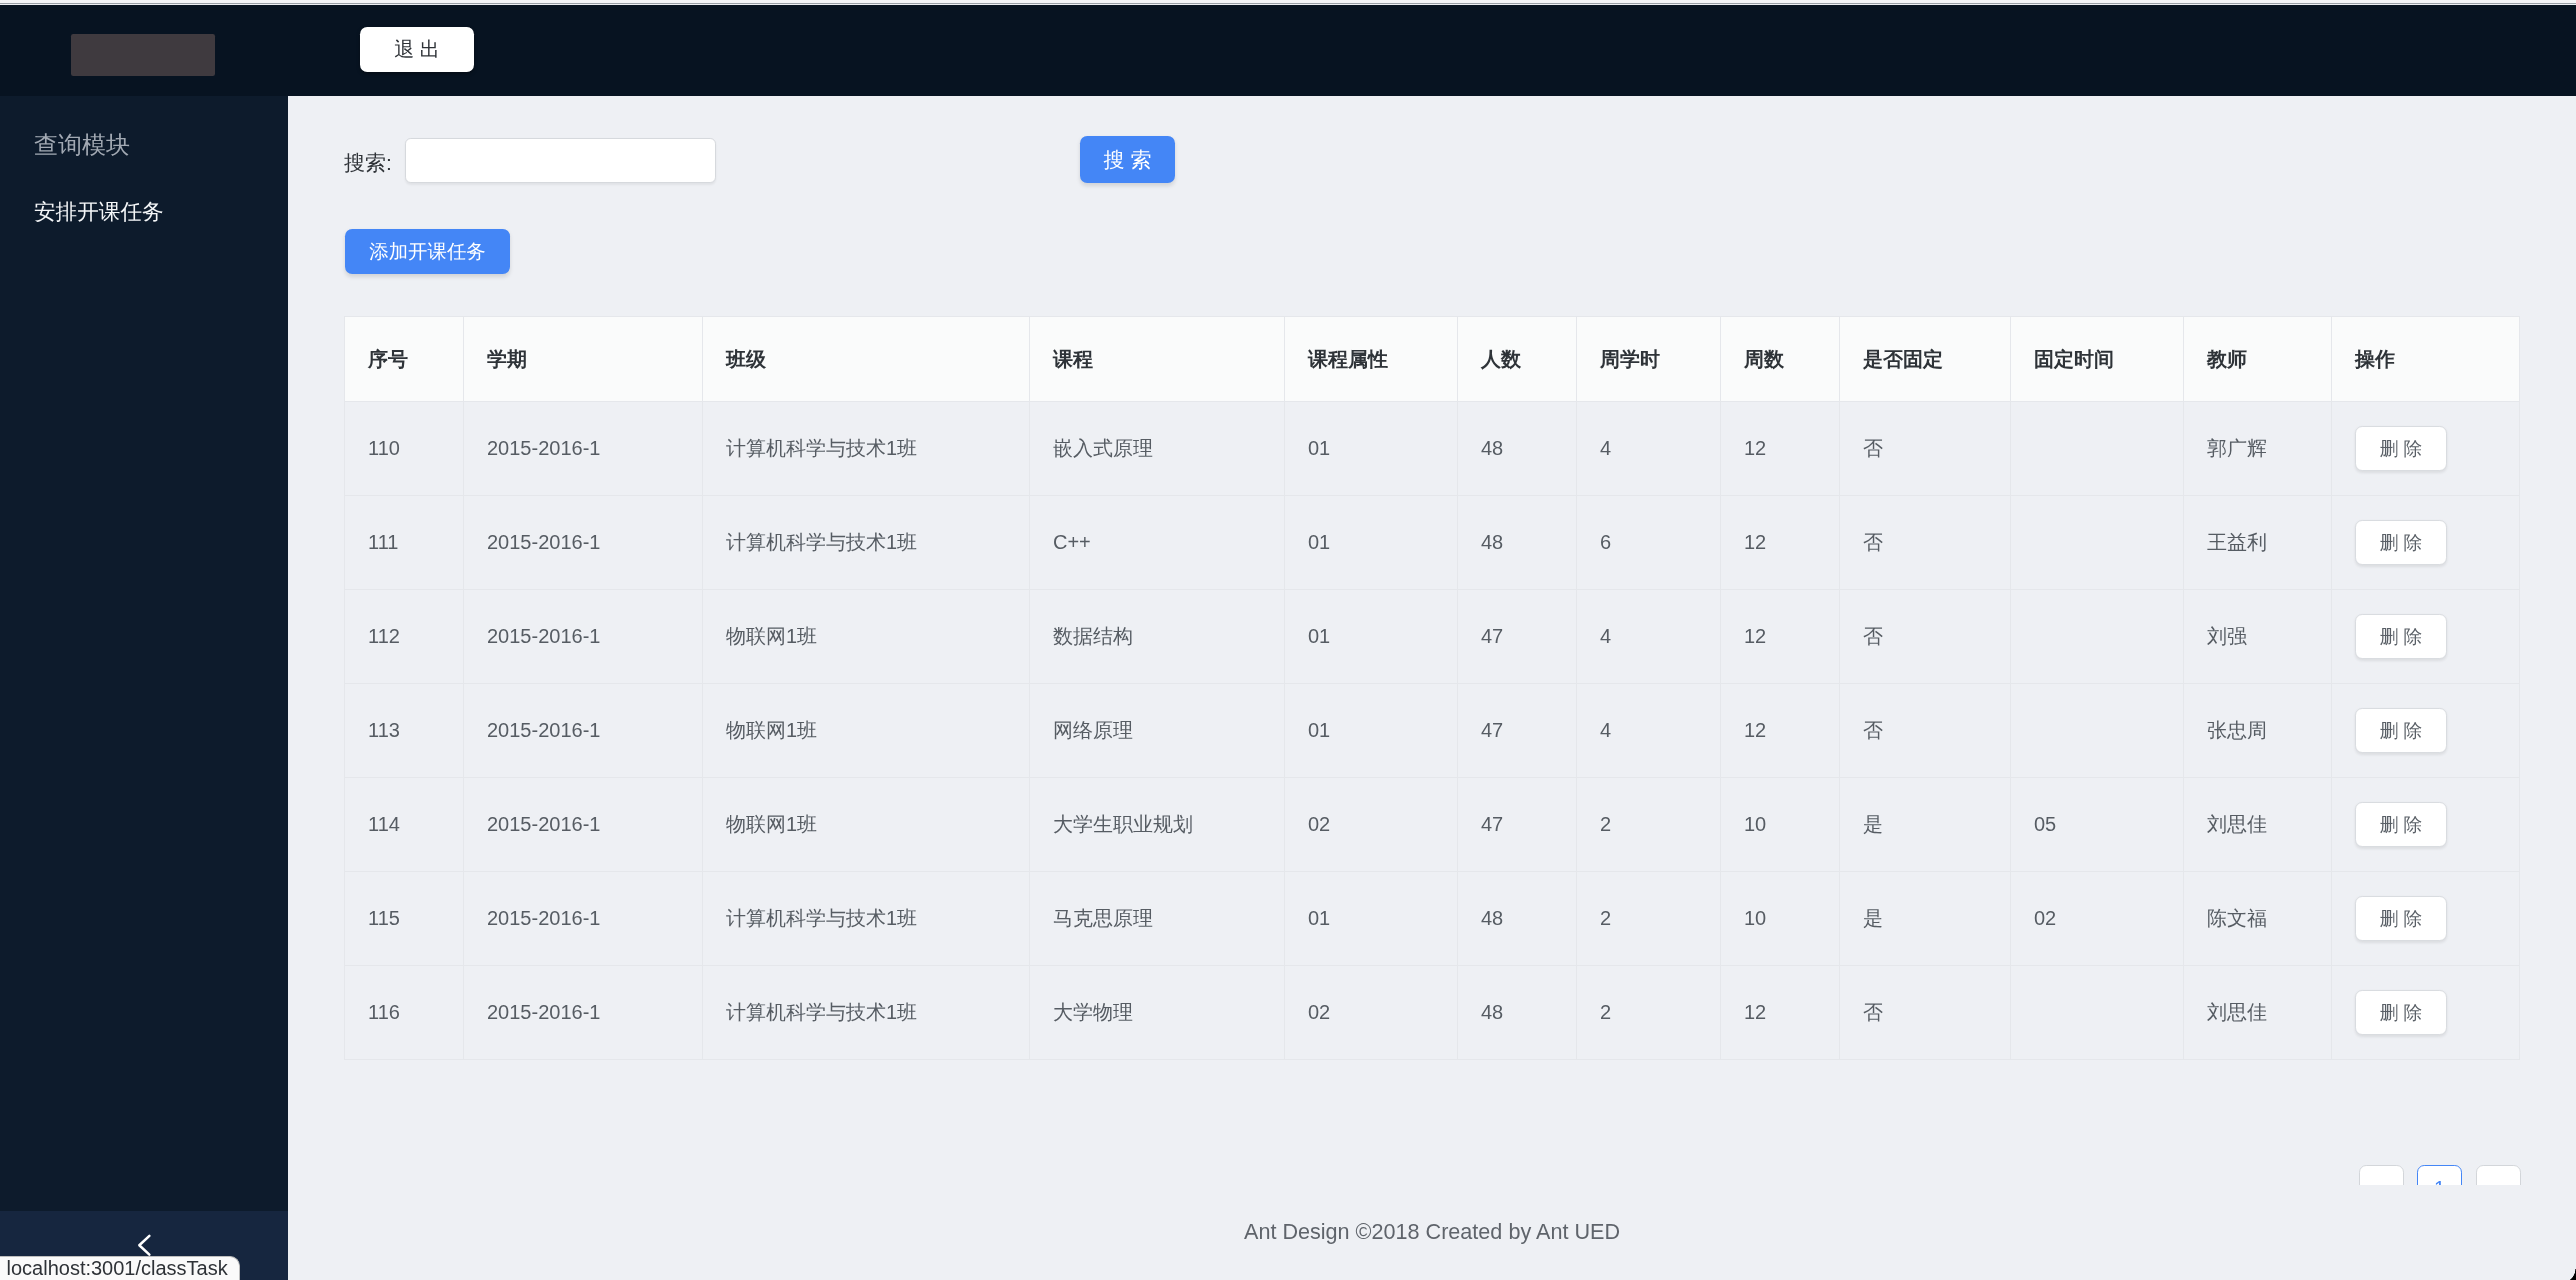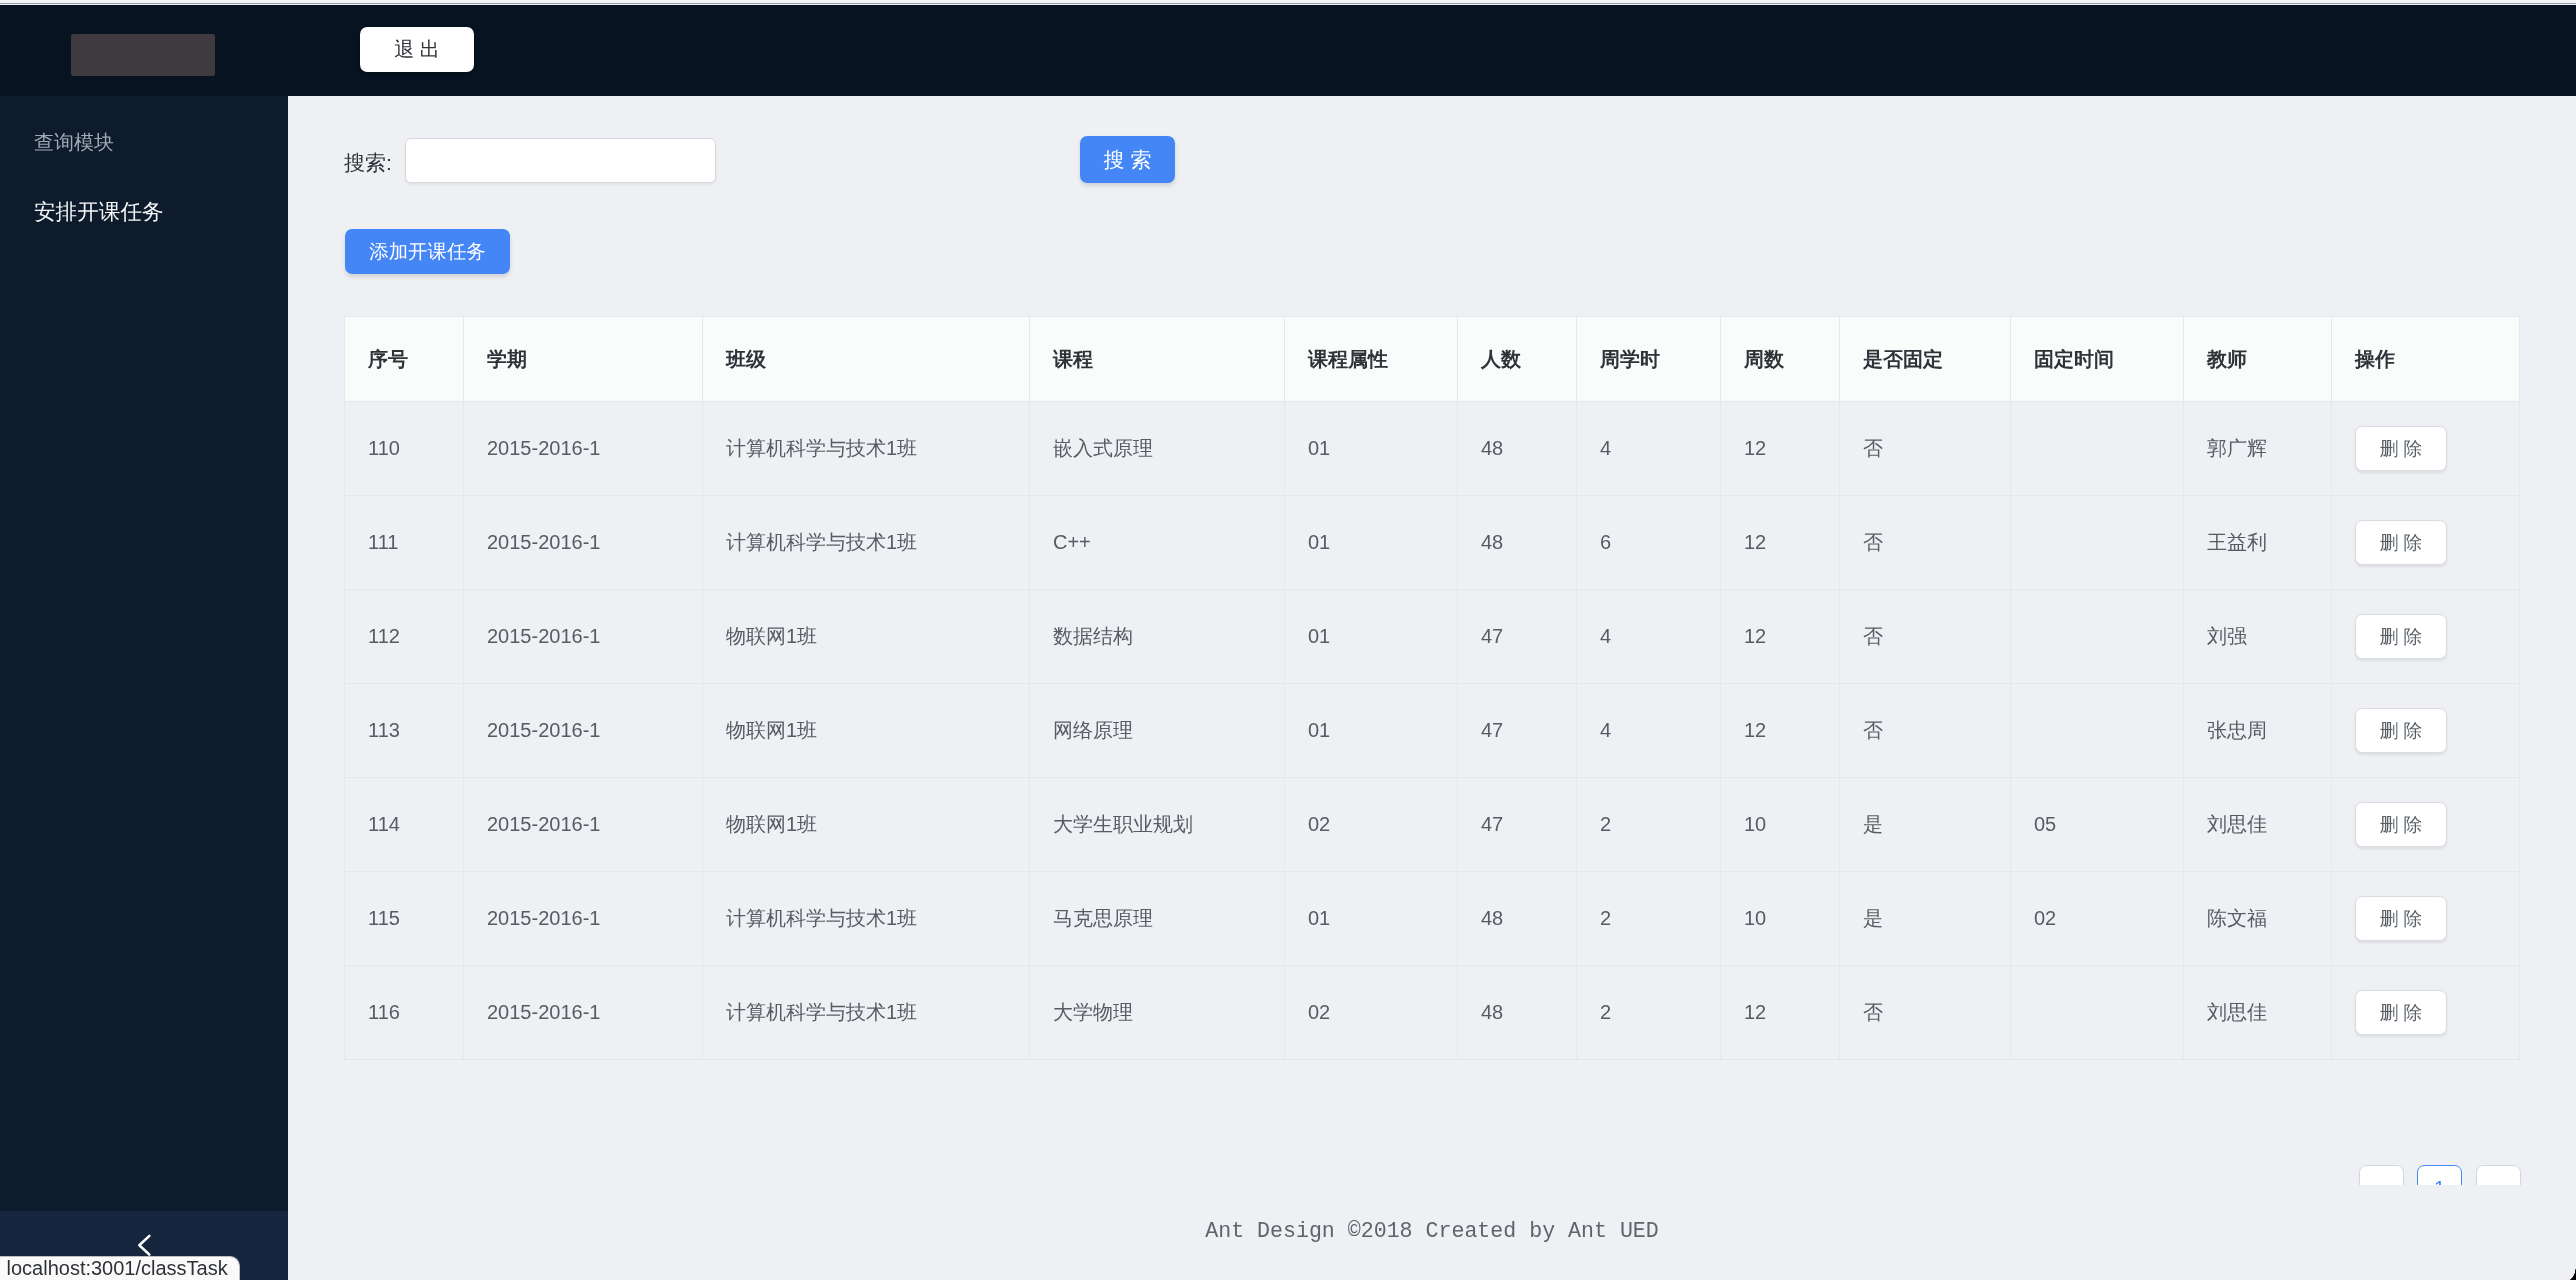--- a/index.html
+++ b/index.html
@@ -17,21 +17,21 @@
     background:#3f3a3f; border-radius:2.2px; }
   .logout-btn { position:absolute; left:360px; top:22px; width:114px; height:45px;
     background:#ffffff; border:none; border-radius:7.2px; font-size:20px; color:#2e3237;
     box-shadow:0 1.4px 3.6px rgba(0,0,0,.35); cursor:pointer;
     font-family:inherit; }
 
   
   .sidebar { position:absolute; left:0; top:96px; width:288px; height:1185px;
     background:#0d1b2c; z-index:3; }
   .menu-item { position:absolute; left:34px; white-space:nowrap; cursor:pointer; }
-  .menu-item.inactive { top:33px; font-size:20px; color:#a2a9b3; }
+  .menu-item.inactive { top:33px; font-size:24px; color:#a2a9b3; }
   .menu-item.active { top:101px; font-size:21.6px; color:#f4f6f8; }
   .sider-trigger { position:absolute; left:0; bottom:0; width:288px; height:70px;
     background:#16263f; cursor:pointer; display:flex; align-items:center; justify-content:center; }
 
   
   .content { position:absolute; left:288px; top:96px; width:2288px; height:1185px;
     background:#eef0f4; z-index:2; }
   .search-label { position:absolute; left:56px; top:53px; font-size:21px; color:#2f3338;text-align:right; }
   .search-input { position:absolute; left:117px; top:42px; width:311px; height:45px;
     background:#fff; border:1.4px solid #d6d9dd; border-radius:5.8px; font-size:20px;
@@ -58,21 +58,21 @@
   .pagination-clip { position:absolute; left:2071px; top:1069px; width:164px; height:20px;
     overflow:hidden; }
   .page-box { position:absolute; top:0; height:46px; background:#fff; border-radius:7.2px;
     display:flex; align-items:center; justify-content:center; font-size:20px; cursor:pointer; }
   .page-prev { left:0; width:45px; border:1.4px solid #d3d6da; color:#6b7077; }
   .page-current { left:58px; width:45px; border:1.4px solid #4486f6; color:#4486f6; }
   .page-next { left:117px; width:45px; border:1.4px solid #d3d6da; color:#6b7077; }
 
   
   .app-footer { position:absolute; left:0; top:1123px; width:2288px; text-align:center;
-    font-size:21.6px; color:#5f646b;font-family:Liberation Mono, monospace; }
+    font-size:21.6px; color:#5f646b; }
 
   
   .status-tooltip { position:fixed; left:0; bottom:0; height:24.5px; line-height:22px;
     background:#fafafa; border-top:0.7px solid #bdbdbd; border-right:0.7px solid #bdbdbd;
     border-top-right-radius:10px; padding:0 11.5px 0 6.5px; font-size:20px; color:#2e3237;
     z-index:10; white-space:nowrap; }
 
   
   .corner-wedge { position:fixed; right:0; bottom:0; width:14.4px; height:11.5px; z-index:10;
     background:radial-gradient(circle 14.4px at 0 0, transparent 13px, #000 13.7px); }

